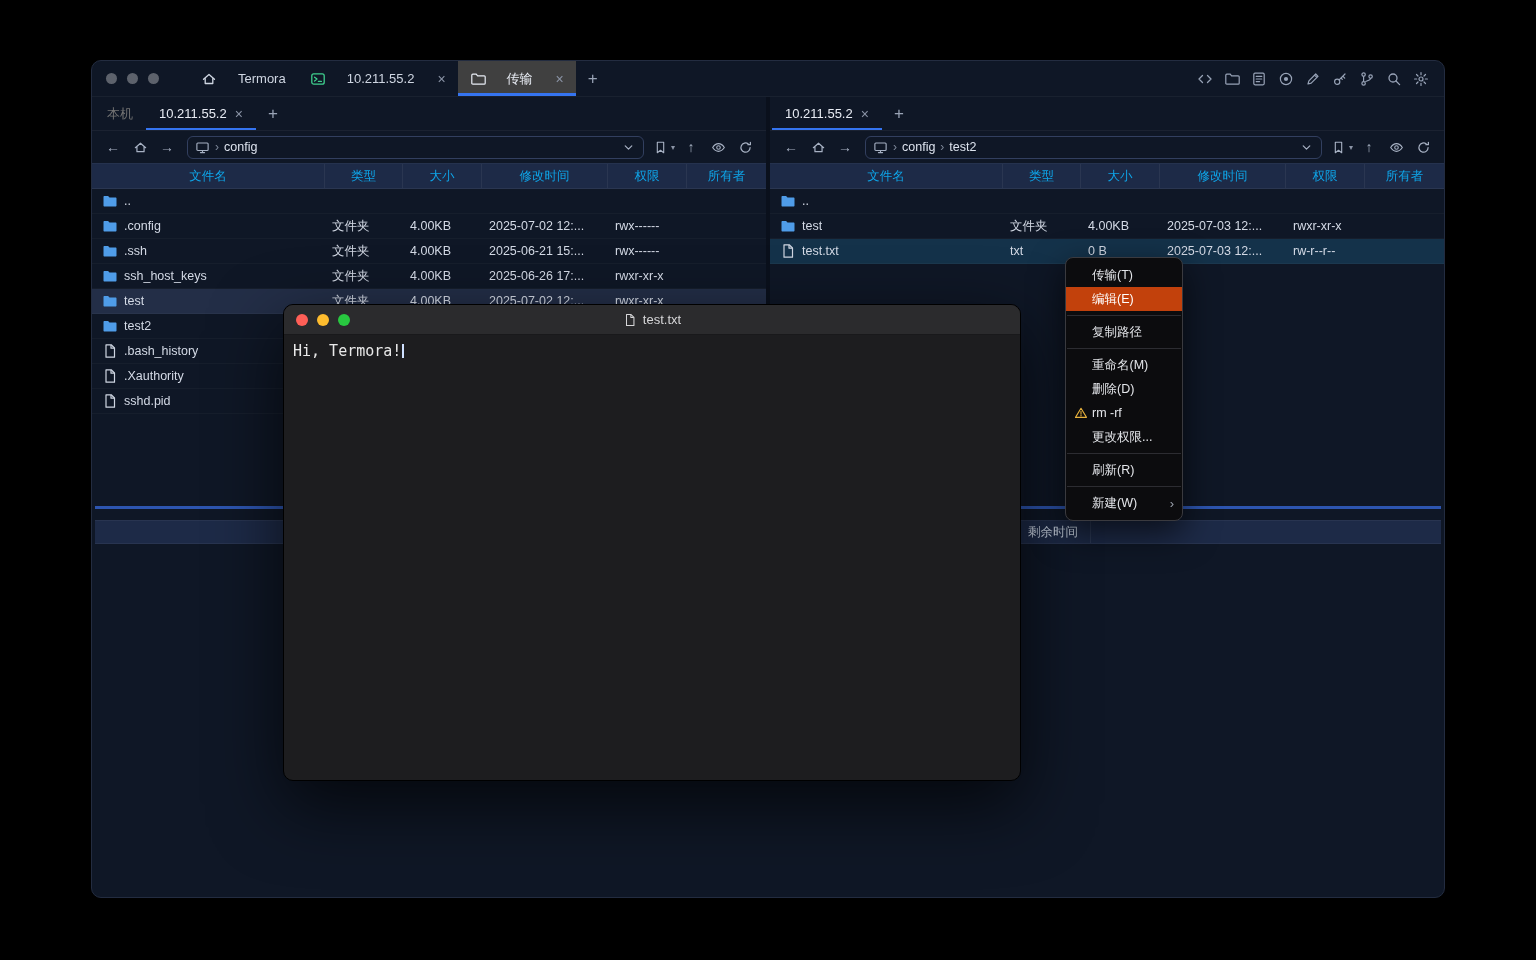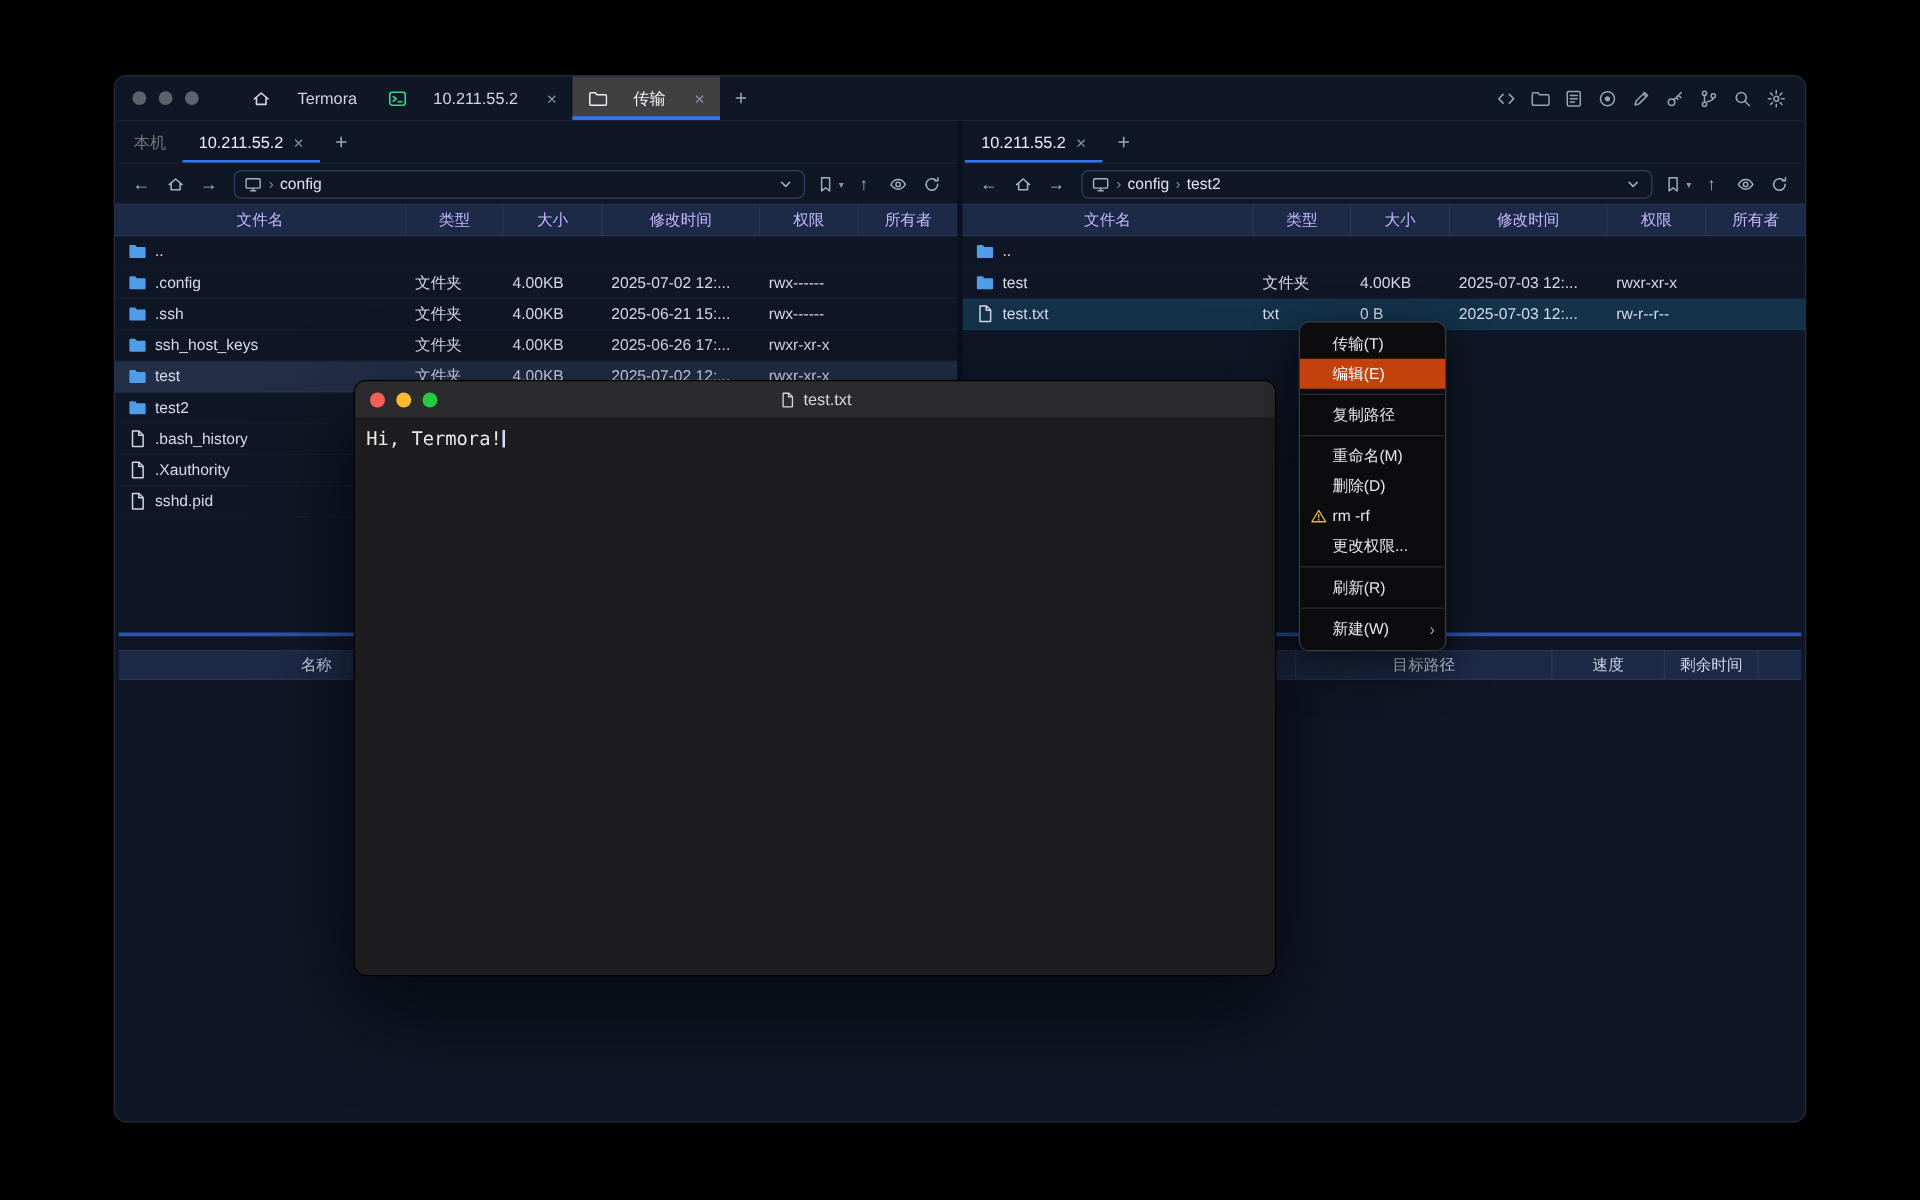--- a/index.html
+++ b/index.html
@@ -48,40 +48,40 @@
   .nav-btn svg { width:15px; height:15px; }
   .glyph { font-size:14px; line-height:1; }
   .crumb-box { flex:1; height:23px; border:1px solid #323f5f; border-radius:6px; display:flex; align-items:center; padding:0 7px; gap:5px; margin:0 5px; color:#dde3ee; font-size:12.5px; }
   .crumb-box .icon { color:#a7b1c3; width:15px; height:15px; }
   .crumb-sep { color:#7d8799; font-size:12px; }
   .spacer { flex:1; }
   .mini-caret { font-size:8px; color:#8b94a6; }
 
   .thead, .trow { display:grid; grid-template-columns:232px 78px 79px 126px 79px 1fr; }
   .thead { height:26px; background:#1d2a47; border-top:1px solid rgba(255,255,255,.04); border-bottom:1px solid rgba(255,255,255,.06); flex:0 0 auto; }
-  .th { display:flex; align-items:center; justify-content:center; font-size:12.5px; color:#c4b5fd; overflow:hidden; white-space:nowrap; }
+  .th { display:flex; align-items:center; justify-content:center; font-size:12.5px; color:#0ea5e9; overflow:hidden; white-space:nowrap; }
   .th + .th { border-left:1px solid rgba(255,255,255,.06); }
   .tbody { flex:1; overflow:hidden; }
   .trow { height:25px; font-size:12.5px; color:#d4dae6; border-bottom:1px solid rgba(255,255,255,.03); }
   .panel.left .trow.selected { background:#232e47; }
   .panel.right .trow.selected { background:#14324a; }
   .td { display:flex; align-items:center; padding:0 8px; overflow:hidden; white-space:nowrap; }
   .td.name { gap:6px; padding-left:10px; }
   .fname { overflow:hidden; text-overflow:ellipsis; }
 
   
   .bottom { flex:1; display:flex; flex-direction:column; }
   .splitter { height:3px; background:#2d55b0; margin:0 3px; flex:0 0 auto; }
   .tf-gap { height:11px; flex:0 0 auto; }
   .transfer-header { height:24px; display:flex; margin:0 3px; background:#1d2a47; border-top:1px solid rgba(255,255,255,.05); border-bottom:1px solid rgba(255,255,255,.05); flex:0 0 auto; }
   .tf-col { display:flex; align-items:center; justify-content:center; font-size:12.5px; color:#ccd5e4; flex:0 0 auto; overflow:hidden; white-space:nowrap; }
   .tf-col + .tf-col { border-left:1px solid rgba(255,255,255,.07); }
 
   
-  .context-menu { position:absolute; left:947px; top:196px; width:118px; background:#0c0c0e; border:1px solid #3a3a3f; border-radius:8px; padding:5px 0; z-index:60; box-shadow:0 12px 34px rgba(0,0,0,.65); font-size:12.5px; color:#e4e6ea; }
+  .context-menu { position:absolute; left:973px; top:196px; width:118px; background:#0c0c0e; border:1px solid #3a3a3f; border-radius:8px; padding:5px 0; z-index:60; box-shadow:0 12px 34px rgba(0,0,0,.65); font-size:12.5px; color:#e4e6ea; }
   .menu-item { height:24px; display:flex; align-items:center; padding:0 8px 0 4px; }
   .menu-item .gutter { width:22px; display:inline-flex; align-items:center; justify-content:center; flex:0 0 auto; }
   .menu-item .gutter svg { width:14px; height:14px; }
   .menu-item.highlighted { background:#c2410c; color:#fff; }
   .m-lbl { flex:1; white-space:nowrap; }
   .sub { color:#9aa0ac; font-size:13px; }
   .menu-sep { height:1px; background:#2c2c31; margin:4px 1px; }
 
   
   .editor { position:absolute; left:191px; top:243px; width:738px; height:477px; border-radius:10px; overflow:hidden; z-index:50; box-shadow:0 25px 70px rgba(0,0,0,.68); border:1px solid #000; display:flex; flex-direction:column; background:#1d1d1f; }
@@ -533,21 +533,20 @@
             <div class="td"></div>
           </div>
         </div>
     </section>
   </div>
 
   <div class="bottom">
     <div class="splitter"></div>
     <div class="tf-gap"></div>
     <div class="transfer-header">
-        <div class="tf-col" style="width:316px">名称</div>
         <div class="tf-col" style="width:625px"></div>
         <div class="tf-col" style="width:205px">目标路径</div>
         <div class="tf-col" style="width:90px">速度</div>
         <div class="tf-col" style="width:75px">剩余时间</div>
         <div class="tf-col" style="width:37px"></div>
       </div>
   </div>
 
   <div class="editor">
     <div class="editor-titlebar">

